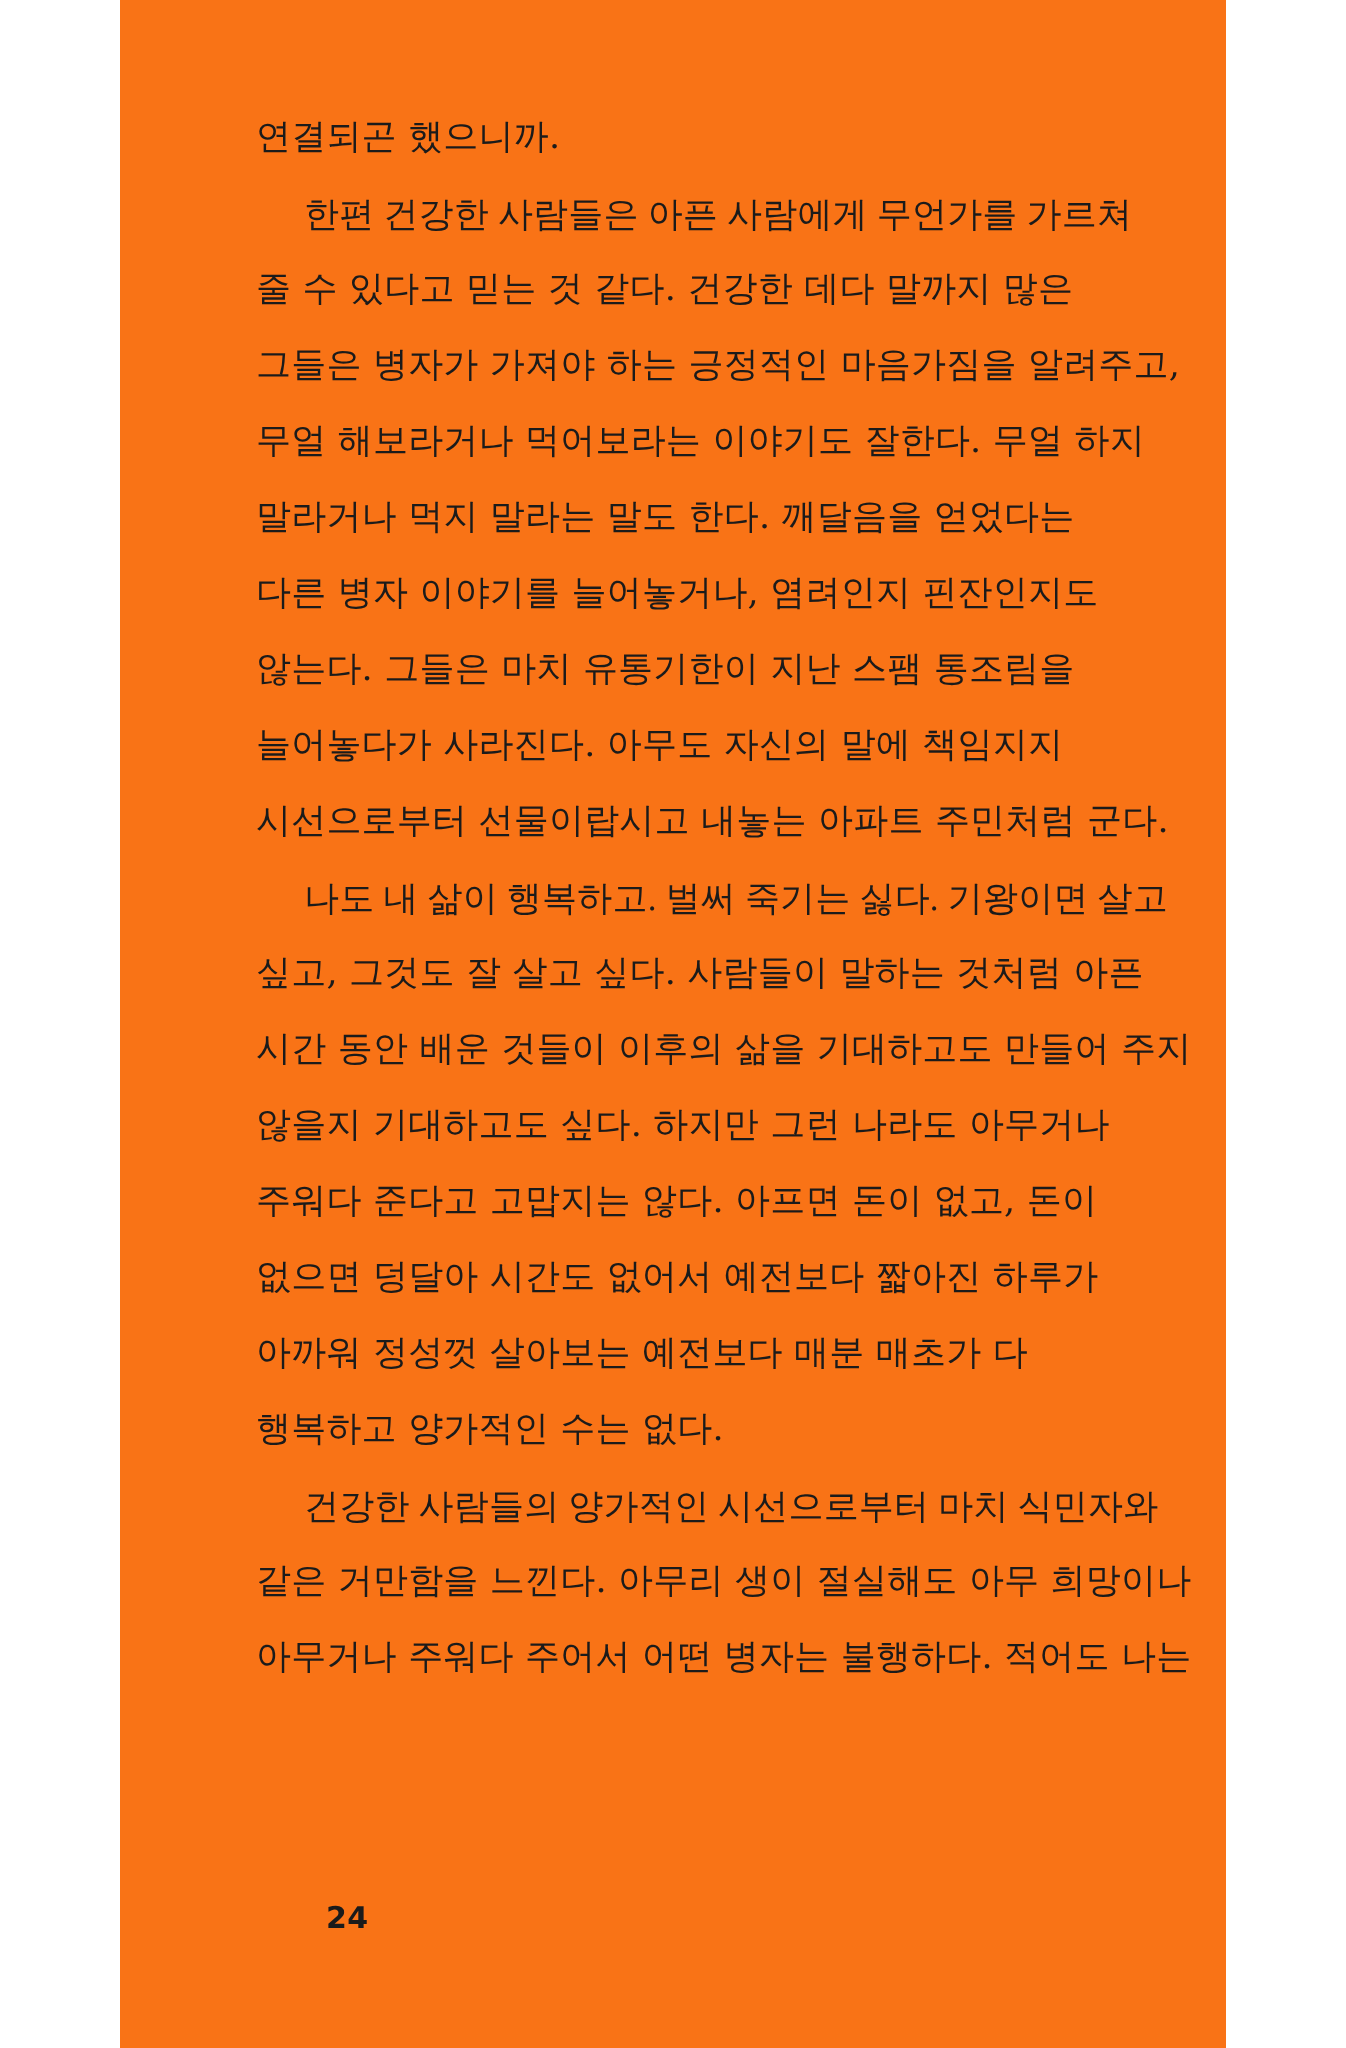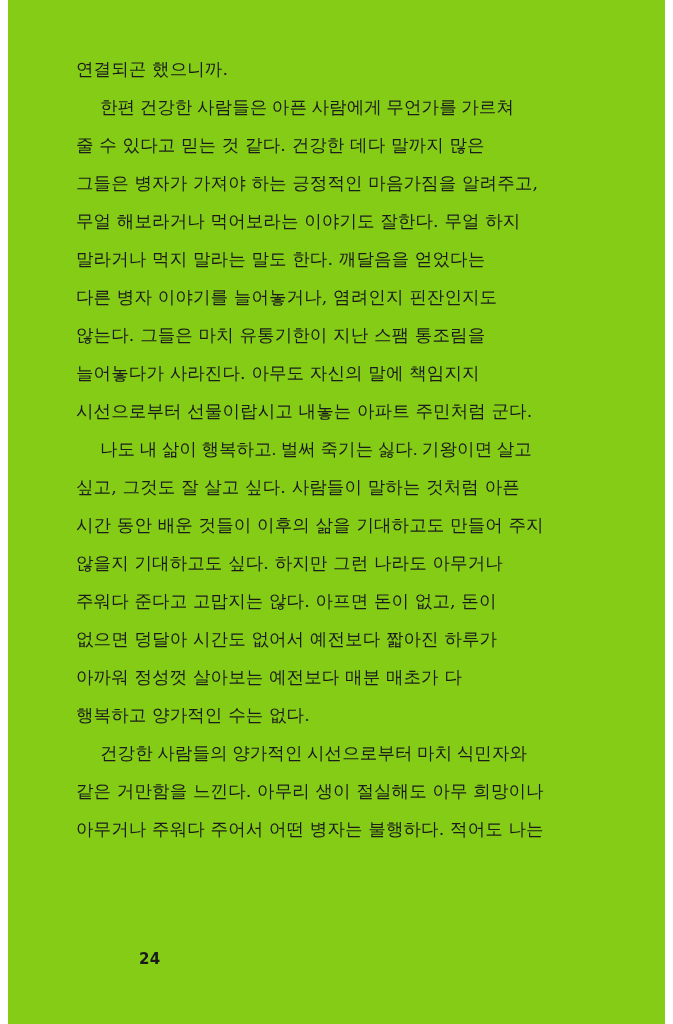--- a/index.html
+++ b/index.html
@@ -4,24 +4,24 @@
 <title>Book page 24</title>
 <style>
   html, body {
     margin: 0;
     padding: 0;
     background: #ffffff;
   }
 
   .page {
     position: relative;
-    width: 657px;
+    width: 553px;
     height: 1024px;
     margin: 0 auto;
-    background: #84cc16;
+    background: #f97316;
     overflow: hidden;
     box-sizing: border-box;
   }
 
   .text-block {
     position: absolute;
     left: 68px;
     top: 50px;
     width: 560px;
   }
@@ -43,21 +43,20 @@
 
   .page-number {
     position: absolute;
     left: 103px;
     top: 950px;
     font-family: "DejaVu Sans", "Liberation Sans", sans-serif;
     font-size: 15px;
     font-weight: 700;
     color: #1b1b1b;
     letter-spacing: 0.2px;
-    margin-left: 28px;
   }
 </style>
 </head>
 <body>
 
 <div class="page">
 
   <div class="text-block">
       <div class="line">연결되곤 했으니까.</div>
       <div class="line indent">한편 건강한 사람들은 아픈 사람에게 무언가를 가르쳐</div>

